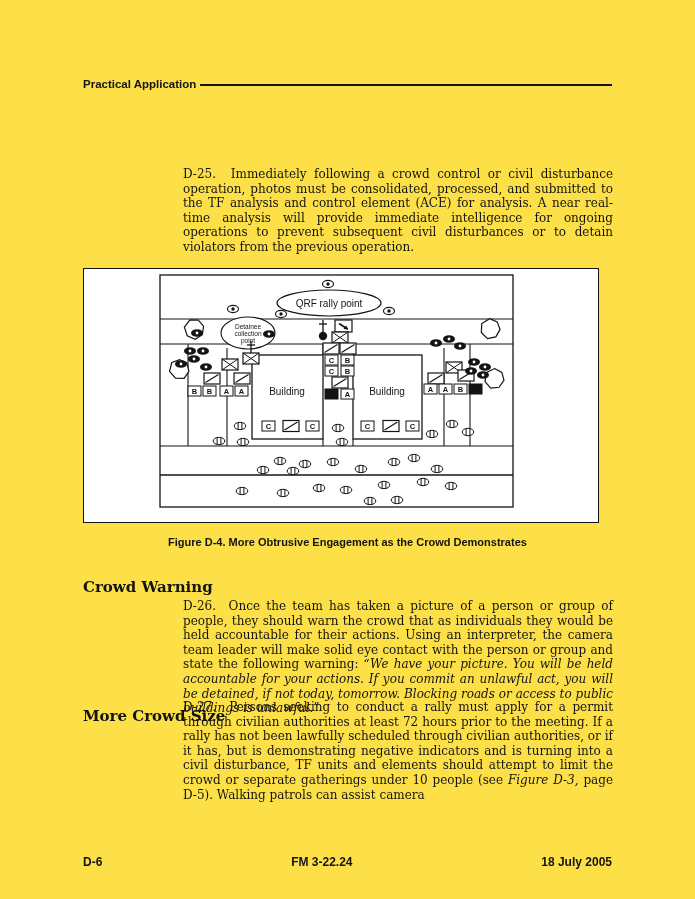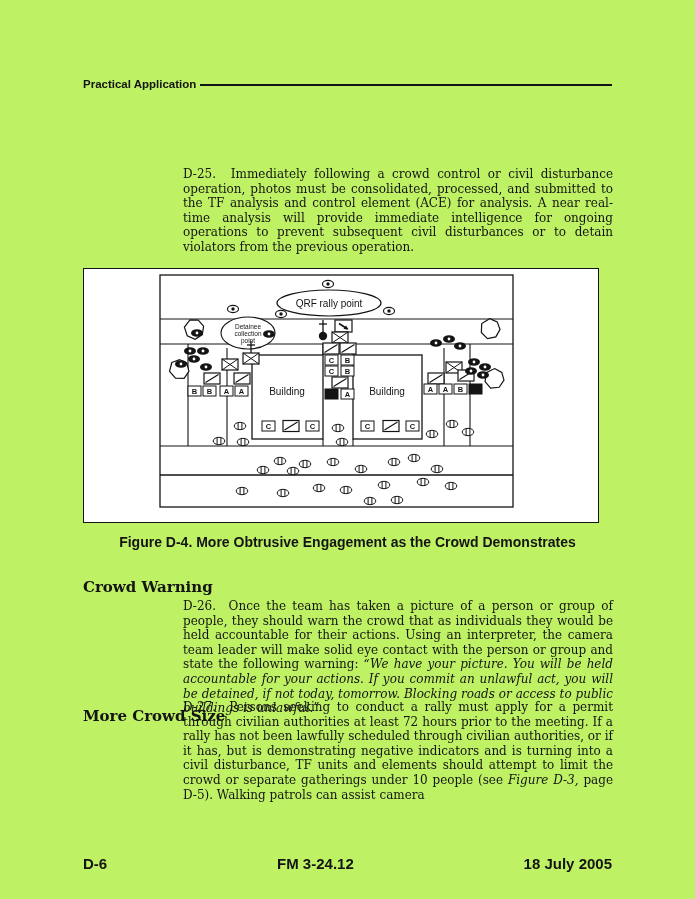--- a/index.html
+++ b/index.html
@@ -1,46 +1,46 @@
 <!DOCTYPE html>
 <html><head>
 <meta charset="utf-8">
 <style>
   html,body{margin:0;padding:0;background:#9a9a9a;}
   .page{
-    position:relative;width:695px;height:899px;background:#bef264;
+    position:relative;width:695px;height:899px;background:#fde047;
     font-family:"DejaVu Serif",serif;color:#141414;overflow:hidden;
   }
   .hdr-title{
     position:absolute;left:83px;top:78px;
     font-family:"Liberation Sans",sans-serif;font-weight:bold;font-size:11.5px;
   }
   .hdr-rule{position:absolute;left:200px;top:84px;width:412px;height:2px;background:#141414;}
   p.body{
     position:absolute;left:183px;width:430px;margin:0;
     font-size:12px;line-height:14.6px;text-align:justify;
   }
   p.body i{font-style:italic;}
   .p-intro{top:119px;} .p-d25{top:167px;} .p-d26{top:599px;} .p-d27{top:700px;}
   .figure-box{
     position:absolute;left:83px;top:268px;width:516px;height:255px;
     border:1.5px solid #141414;box-sizing:border-box;background:#fff;
   }
   .caption{
     position:absolute;left:83px;top:536px;width:529px;text-align:center;
-    font-family:"Liberation Sans",sans-serif;font-weight:bold;font-size:14px;line-height:13.5px;
+    font-family:"Liberation Sans",sans-serif;font-weight:bold;font-size:11px;line-height:13.5px;
   }
   .sec-h{
     position:absolute;left:83px;margin:0;
     font-family:"DejaVu Serif",serif;font-weight:bold;font-size:15px;
   }
   .sec-h1{top:578px;} .sec-h2{top:707px;}
   .footer{
     position:absolute;left:83px;top:855px;width:529px;display:flex;justify-content:space-between;
-    font-family:"Liberation Sans",sans-serif;font-weight:bold;font-size:15px;
+    font-family:"Liberation Sans",sans-serif;font-weight:bold;font-size:12px;
   }
   svg text{font-family:"Liberation Sans",sans-serif;fill:#141414;}
   .map-label{font-size:10px;}
   .map-label-sm{font-size:6.5px;}
   .unit-letter{font-size:7.5px;font-weight:bold;}
 </style>
 </head>
 <body>
 
 <div class="page">
@@ -294,17 +294,17 @@
   <h3 class="sec-h sec-h1">Crowd Warning</h3>
 
   <p class="body p-d26"><span>D-26.&nbsp; Once the team has taken a picture of a person or group of people, they should warn the crowd that as individuals they would be held accountable for their actions. Using an interpreter, the camera team leader will make solid eye contact with the person or group and state the following warning: </span><i>“We have your picture. You will be held accountable for your actions. If you commit an unlawful act, you will be detained, if not today, tomorrow. Blocking roads or access to public buildings is unlawful.”</i></p>
 
   <h3 class="sec-h sec-h2">More Crowd Size</h3>
 
   <p class="body p-d27"><span>D-27.&nbsp; Persons seeking to conduct a rally must apply for a permit through civilian authorities at least 72 hours prior to the meeting. If a rally has not been lawfully scheduled through civilian authorities, or if it has, but is demonstrating negative indicators and is turning into a civil disturbance, TF units and elements should attempt to limit the crowd or separate gatherings under 10 people (see </span><i>Figure D-3,</i><span> page D-5). Walking patrols can assist camera</span></p>
 
   <div class="footer">
     <span>D-6</span>
-    <span>FM 3-24.12</span>
+    <span>FM 3-22.24</span>
     <span>18 July 2005</span>
   </div>
 
 </div>
 
 </body></html>

